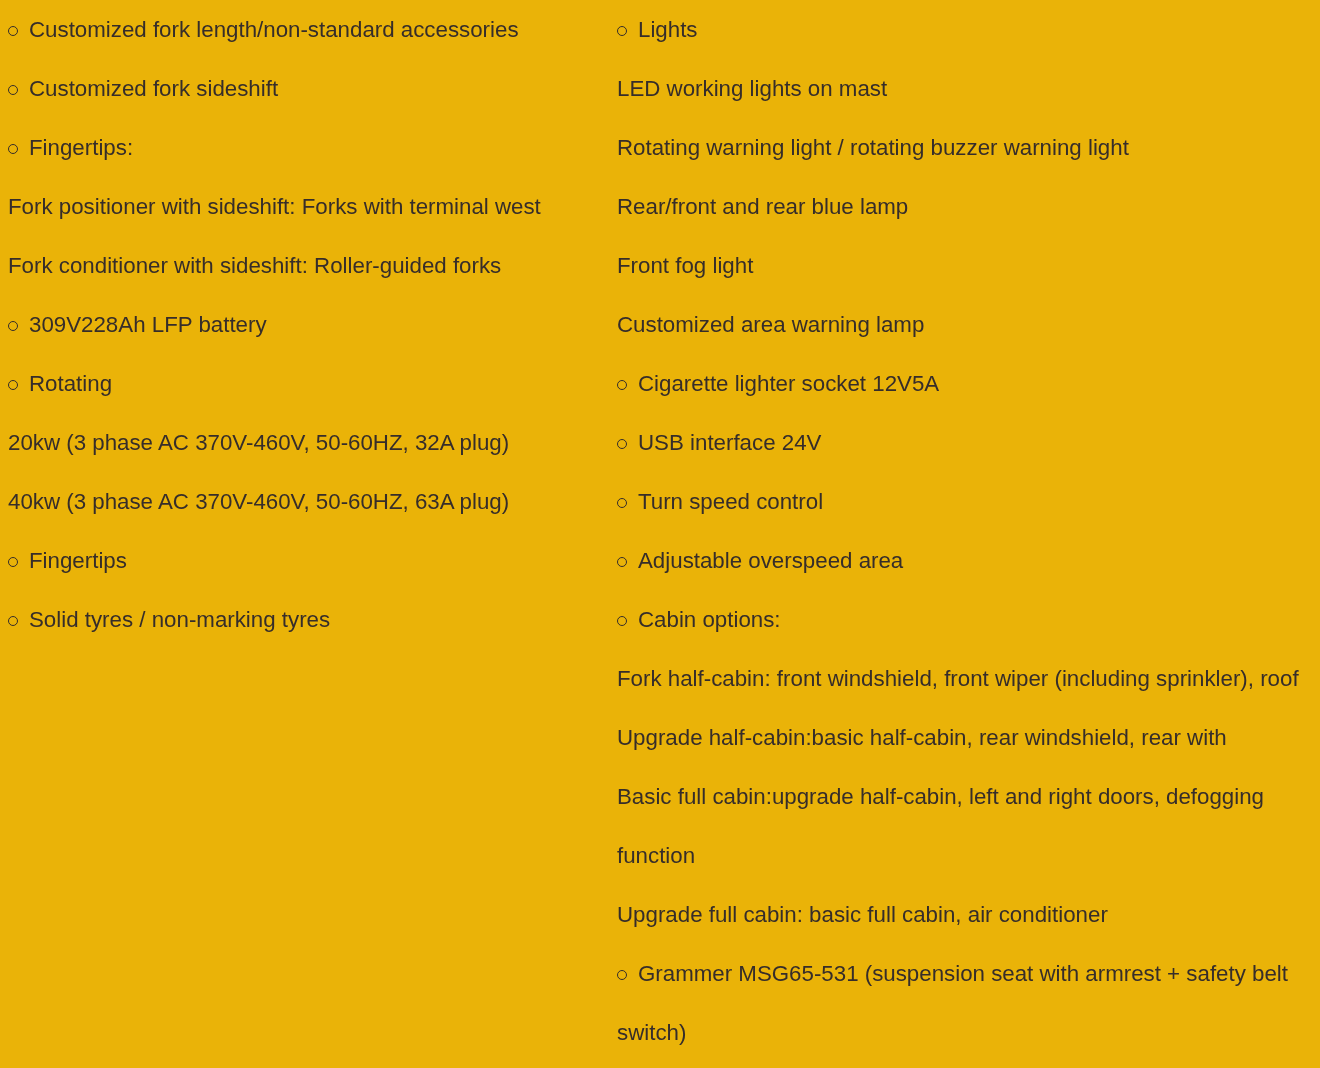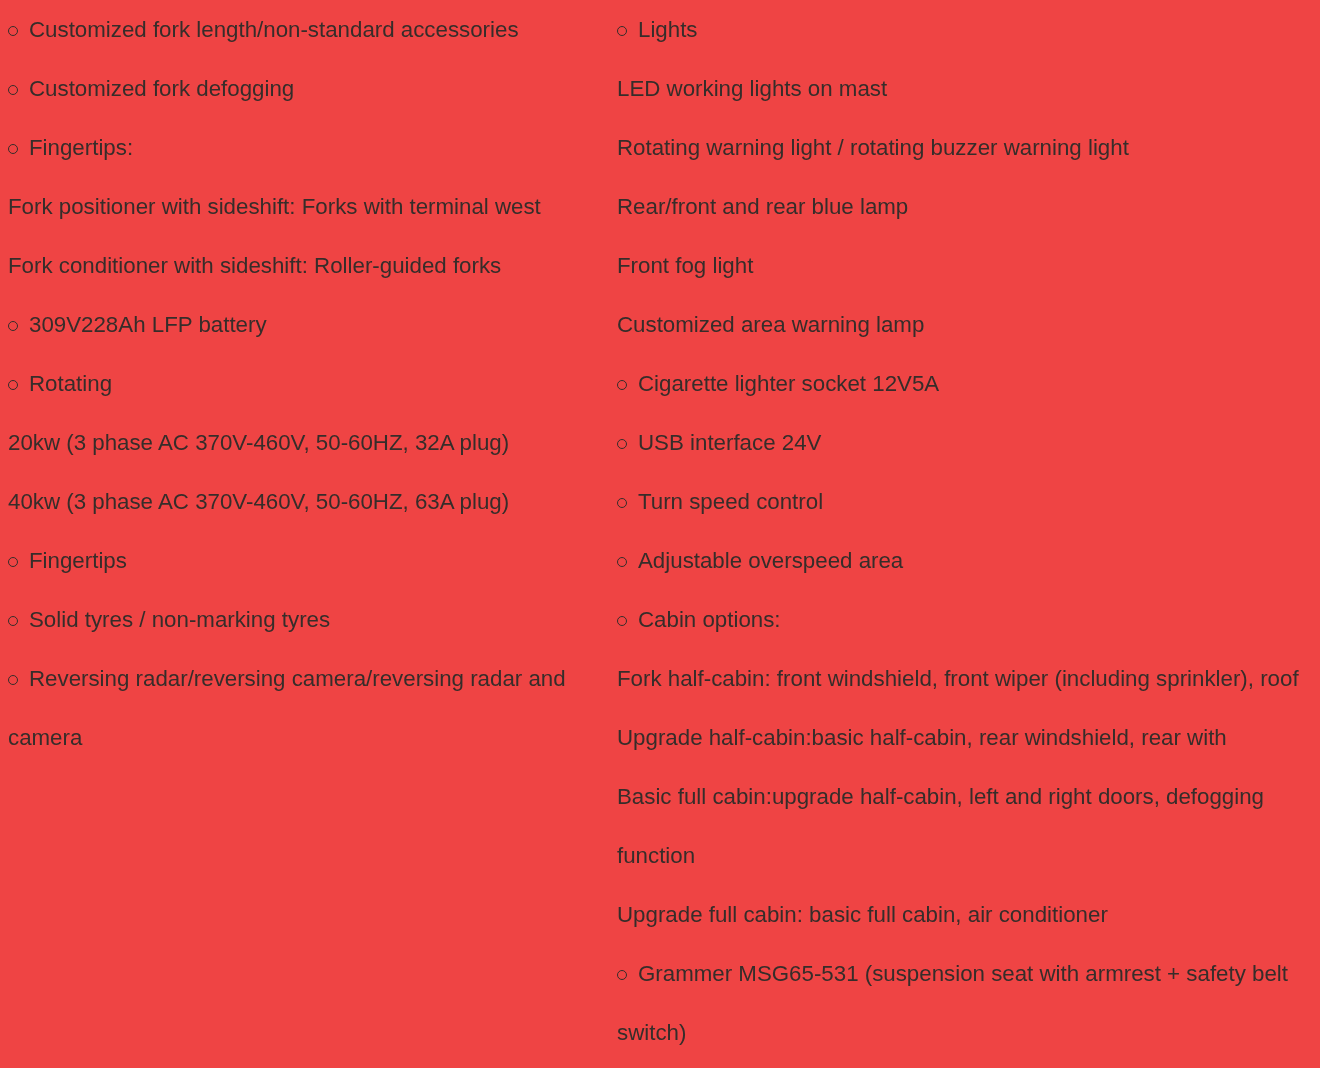--- a/index.html
+++ b/index.html
@@ -4,21 +4,21 @@
 <style>
   html, body {
     margin: 0;
     padding: 0;
     background: #ffffff;
   }
   .page {
     position: relative;
     width: 1320px;
     height: 1068px;
-    background: #ef4444;
+    background: #eab308;
     overflow: hidden;
     font-family: "Liberation Sans", sans-serif;
     font-size: 22.3px;
     color: #362d2a;
   }
   .col {
     position: absolute;
     top: 0;
   }
   .col-left {
@@ -44,31 +44,30 @@
   .txt {
     white-space: normal;
   }
 </style>
 </head>
 <body>
 
 <div class="page">
   <div class="col col-left">
       <div class="line"><span class="bullet"></span><span class="txt">Customized fork length/non-standard accessories</span></div>
-      <div class="line"><span class="bullet"></span><span class="txt">Customized fork defogging</span></div>
+      <div class="line"><span class="bullet"></span><span class="txt">Customized fork sideshift</span></div>
       <div class="line"><span class="bullet"></span><span class="txt">Fingertips:</span></div>
       <div class="line"><span class="txt">Fork positioner with sideshift: Forks with terminal west</span></div>
       <div class="line"><span class="txt">Fork conditioner with sideshift: Roller-guided forks</span></div>
       <div class="line"><span class="bullet"></span><span class="txt">309V228Ah LFP battery</span></div>
       <div class="line"><span class="bullet"></span><span class="txt">Rotating</span></div>
       <div class="line"><span class="txt">20kw (3 phase AC 370V-460V, 50-60HZ, 32A plug)</span></div>
       <div class="line"><span class="txt">40kw (3 phase AC 370V-460V, 50-60HZ, 63A plug)</span></div>
       <div class="line"><span class="bullet"></span><span class="txt">Fingertips</span></div>
       <div class="line"><span class="bullet"></span><span class="txt">Solid tyres / non-marking tyres</span></div>
-      <div class="line"><span class="bullet"></span><span class="txt">Reversing radar/reversing camera/reversing radar and camera</span></div>
     </div>
   <div class="col col-right">
       <div class="line"><span class="bullet"></span><span class="txt">Lights</span></div>
       <div class="line"><span class="txt">LED working lights on mast</span></div>
       <div class="line"><span class="txt">Rotating warning light / rotating buzzer warning light</span></div>
       <div class="line"><span class="txt">Rear/front and rear blue lamp</span></div>
       <div class="line"><span class="txt">Front fog light</span></div>
       <div class="line"><span class="txt">Customized area warning lamp</span></div>
       <div class="line"><span class="bullet"></span><span class="txt">Cigarette lighter socket 12V5A</span></div>
       <div class="line"><span class="bullet"></span><span class="txt">USB interface 24V</span></div>

